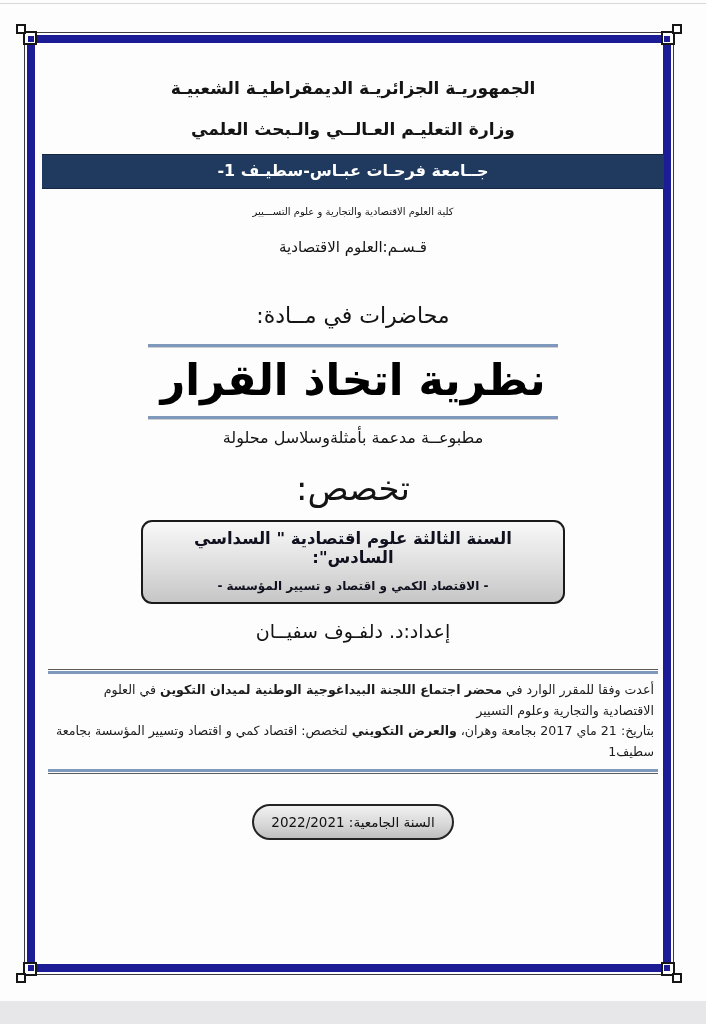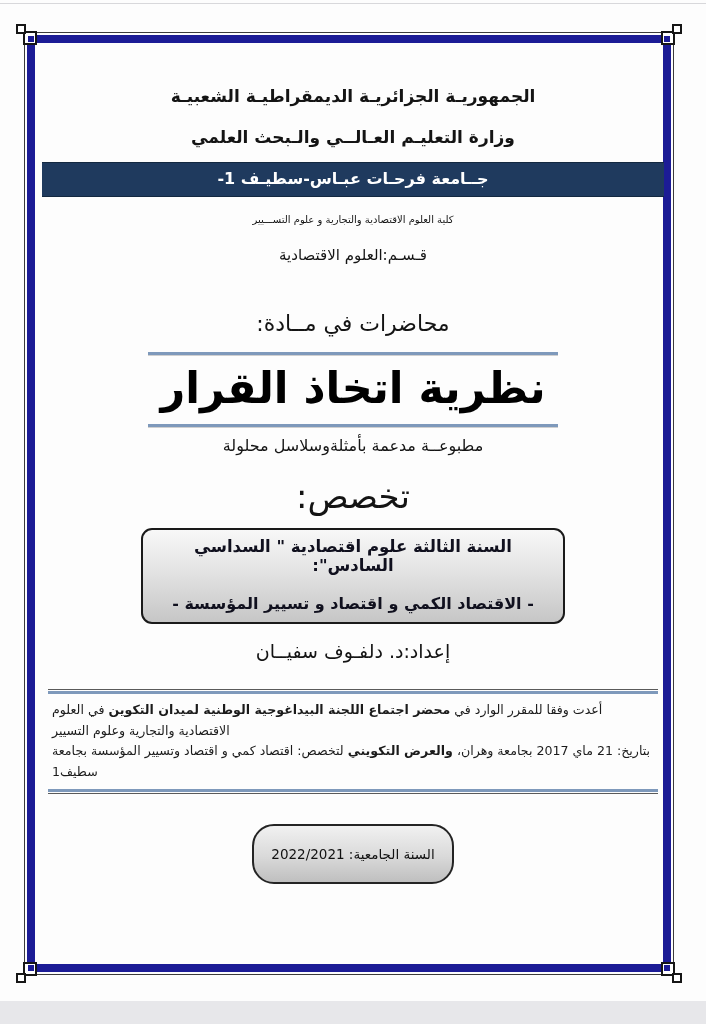--- a/index.html
+++ b/index.html
@@ -31,21 +31,21 @@
   .corner .sq-big  { position:absolute; top:7px;  left:7px;  width:14px; height:14px; border:2px solid #161616; background:#fff; }
   .corner .sq-small{ position:absolute; top:0;    left:0;    width:10px; height:10px; border:2px solid #161616; background:#fff; }
   .corner .sq-navy { position:absolute; top:12px; left:12px; width:6px;  height:6px;  background:var(--border_navy,#1c1c96); }
   .corner.tl { top:-9px;   left:-9px; }
   .corner.tr { top:-9px;   right:-9px;  transform:scaleX(-1); }
   .corner.bl { bottom:-9px; left:-9px;  transform:scaleY(-1); }
   .corner.br { bottom:-9px; right:-9px; transform:scale(-1,-1); }
 
   
   .content {
-    position:absolute; left:42px; right:42px; top:52px;
+    position:absolute; left:42px; right:42px; top:44px;
     text-align:center; color:#141414;
   }
   .h-line { font-size:17px; font-weight:bold; letter-spacing:.3px; }
   .republic { margin-top:34px; }
   .ministry { margin-top:21px; }
   .banner {
     margin-top:15px;
     background:var(--banner_navy,#1f3a5e);
     border-top:1px solid #132840;
     border-bottom:1px solid #132840;
@@ -69,35 +69,35 @@
   .subtitle { margin-top:9px; font-size:16px; }
   .speciality-label { margin-top:21px; font-size:34px; }
   .speciality-box {
     width:424px; margin:12px auto 0;
     border:2px solid #1a1a1a; border-radius:11px;
     background:linear-gradient(180deg,#f8f8f8 0%,#e3e3e3 45%,#c6c6c6 100%);
     padding:7px 12px 9px;
     color:#10101e;
   }
   .speciality-box .l1 { font-size:16.5px; font-weight:bold; }
-  .speciality-box .l2 { font-size:16px;  font-weight:bold; margin-top:19px; }
+  .speciality-box .l2 { font-size:12px;  font-weight:bold; margin-top:12px; }
   .prepared { margin-top:16px; font-size:19px; }
   .note-wrap { margin:27px 6px 0; }
   .rule-thin  { height:1px; background:#5a5a5a; }
   .rule-thick { height:3px; background:var(--rule_blue,#7e99bb); margin-top:1px; }
   .rule-thick.b { margin-top:0; }
   .rule-thin.b  { margin-top:1px; }
   .note-text {
     padding:6px 4px 7px;
-    font-size:12.6px; line-height:1.62; text-align:left;
+    font-size:12.6px; line-height:1.62; text-align:right;
     color:#1b1b1b;
   }
   .note-text b { font-weight:bold; }
   .year-oval {
-    width:202px; height:60px; margin:30px auto 0;
+    width:202px; height:36px; margin:30px auto 0;
     border:2px solid #242424; border-radius:22px;
     background:linear-gradient(180deg,#f1f1f1 0%,#d9d9d9 55%,#bfbfbf 100%);
     display:flex; align-items:center; justify-content:center;
     font-size:13.5px; color:#111;
   }
 </style>
 </head>
 <body>
 
 <div class="page">

